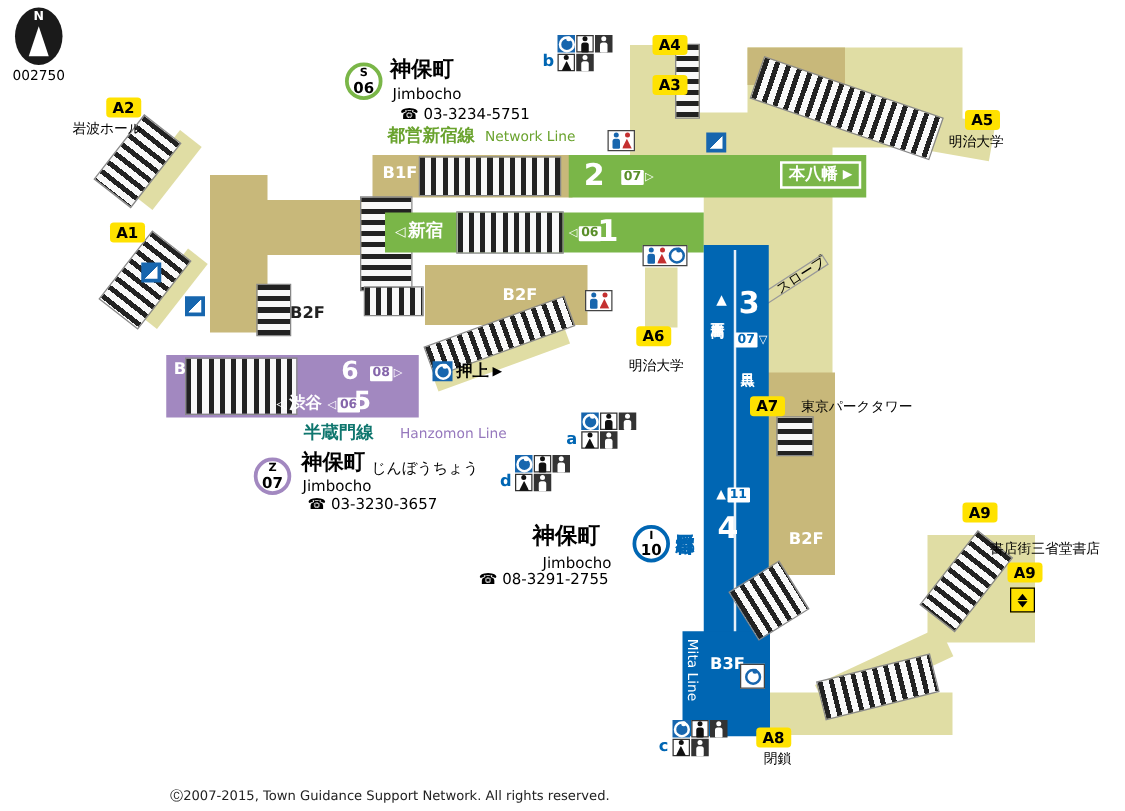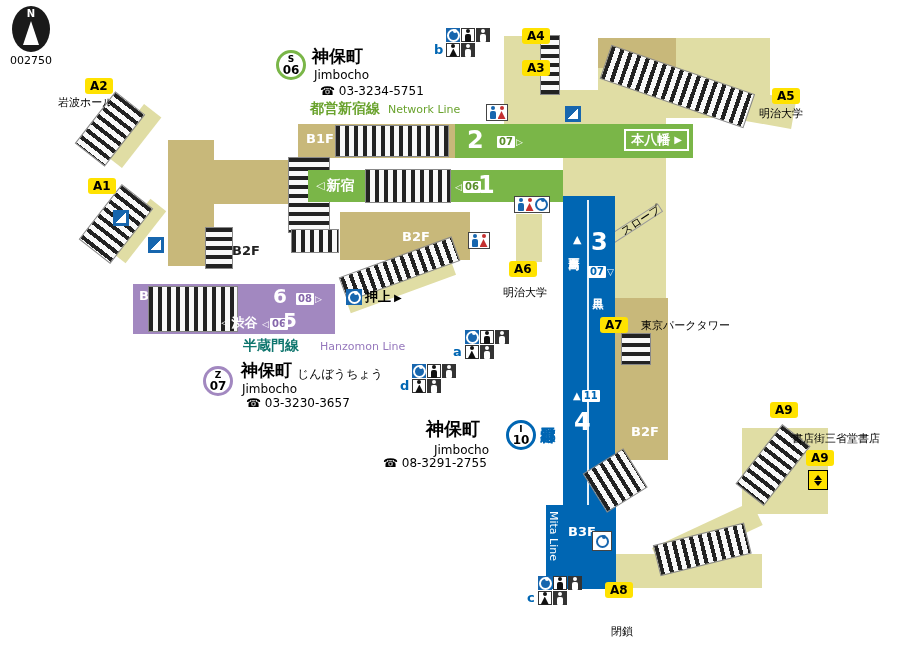--- a/index.html
+++ b/index.html
@@ -205,21 +205,21 @@
   <span class="exit-badge" style="left:88px;top:178px">A1</span>
   <span class="exit-badge" style="left:522px;top:28px">A4</span>
   <span class="exit-badge" style="left:522px;top:60px">A3</span>
   <span class="exit-badge" style="left:772px;top:88px">A5</span>
   <span class="landmark" style="left:759px;top:107px">明治大学</span>
   <span class="exit-badge" style="left:509px;top:261px">A6</span>
   <span class="landmark" style="left:503px;top:286px">明治大学</span>
   <span class="exit-badge" style="left:600px;top:317px">A7</span>
   <span class="landmark" style="left:641px;top:319px">東京パークタワー</span>
   <span class="exit-badge" style="left:605px;top:582px">A8</span>
-  <span class="landmark" style="left:611px;top:625px">閉鎖</span>
+  <span class="landmark" style="left:611px;top:600px">閉鎖</span>
   <span class="exit-badge" style="left:770px;top:402px">A9</span>
   <span class="landmark" style="left:792px;top:432px">書店街三省堂書店</span>
   <span class="exit-badge" style="left:806px;top:450px">A9</span>
   <span class="elev-box" style="left:808px;top:470px">
       <span class="tri-up"></span>
       <span class="tri-down"></span>
     </span>
 
   <span class="station-circle" style="left:276px;top:50px;border:3px solid #7ab648">
     <span class="sym">S</span>
@@ -352,14 +352,15 @@
   <span class="slope-label" style="left:618px;top:226px">スロープ</span>
 
   <div class="compass" style="left:12px;top:6px">
     <div class="compass-body">
       <span class="compass-n">N</span>
       <span class="compass-needle"></span>
     </div>
   </div>
   <span class="map-id" style="left:10px;top:54px">002750</span>
 
+  <span class="copyright" style="left:136px;top:630px">Ⓒ2007-2015, Town Guidance Support Network. All rights reserved.</span>
 
 </div>
 
 </body></html>

